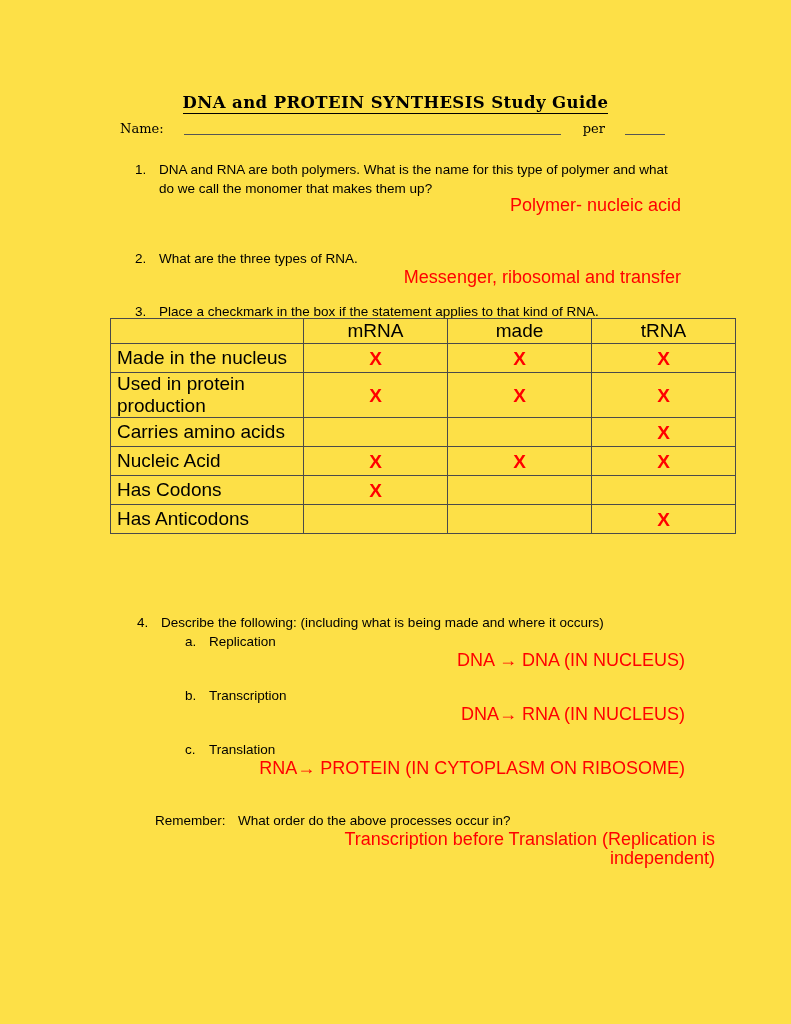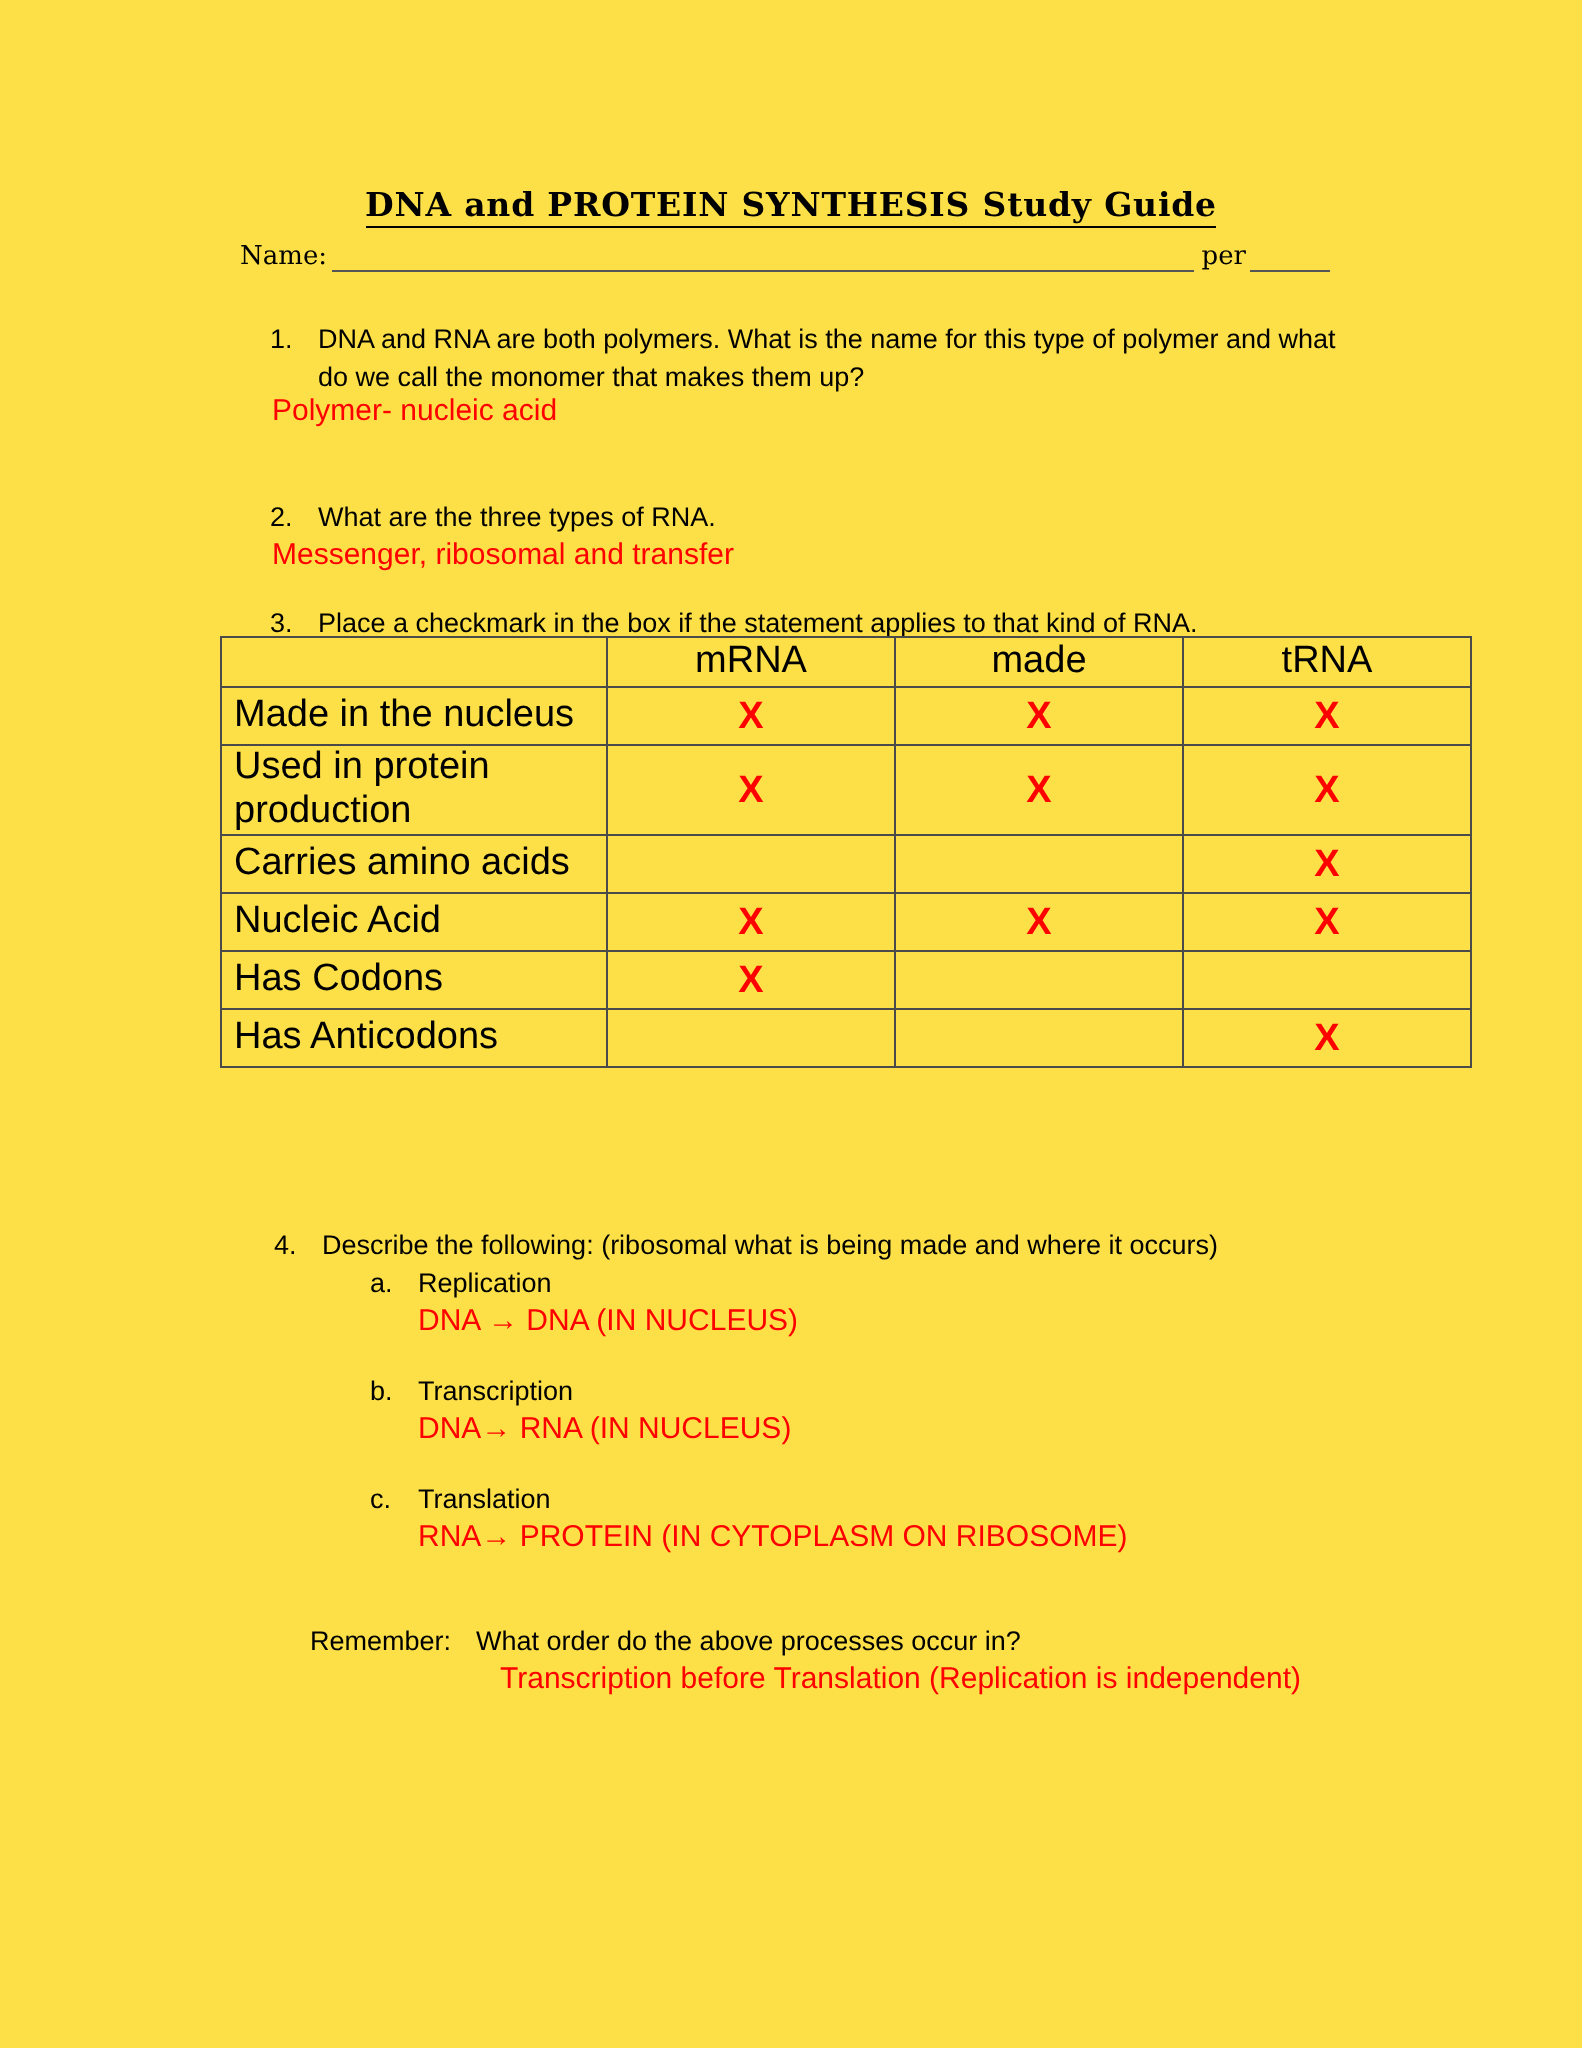--- a/index.html
+++ b/index.html
@@ -43,23 +43,24 @@
     white-space: nowrap;
   }
 
   
   .name-row {
     position: absolute;
     left: 120px;
     top: 121px;
     width: 545px;
     display: flex;
-    align-items: center;
+    align-items: flex-start;
     font-family: "DejaVu Serif", serif;
     font-size: 13px;
+    gap: 18px;
   }
   .name-label { white-space: nowrap; }
   .name-rule {
     flex: 1 1 auto;
     border-bottom: 1px solid #555;
     margin: 0 2px 0 2px;
     height: 13px;
   }
   .per-label { white-space: nowrap; padding-left: 2px; }
   .per-rule {
@@ -78,22 +79,23 @@
     font-size: 13.5px;
     line-height: 19px;
   }
   .q-num {
     width: 24px;
     flex: 0 0 24px;
   }
   .q-text { flex: 1 1 auto; }
   .answer {
     color: #FF0000;
-    font-size: 15px;
-    line-height: 19px;
+    font-size: 18px;
+    line-height: 19px;
+    text-align: right;
   }
 
   
   .rna-table {
     position: absolute;
     left: 110px;
     top: 318px;
     width: 573px;
     border-collapse: collapse;
     table-layout: fixed;
@@ -222,21 +224,21 @@
         <td class="col-type mark"></td>
         <td class="col-type mark"></td>
         <td class="col-type mark">X</td>
       </tr>
     </tbody>
   </table>
 
   <div class="q-block" style="left:137px; top:613px; width:545px;">
     <div class="q-num-row">
       <span class="q-num">4.</span>
-      <span class="q-text">Describe the following: (ribosomal what is being made and where it occurs)</span>
+      <span class="q-text">Describe the following: (including what is being made and where it occurs)</span>
     </div>
   </div>
 
   <div class="q-block" style="left:185px; top:632px; width:500px;">
     <div class="sub-row">
       <span class="sub-letter">a.</span>
       <span>Replication</span>
     </div>
     <div class="answer" style="padding-left:24px;">DNA → DNA (IN NUCLEUS)</div>
   </div>

